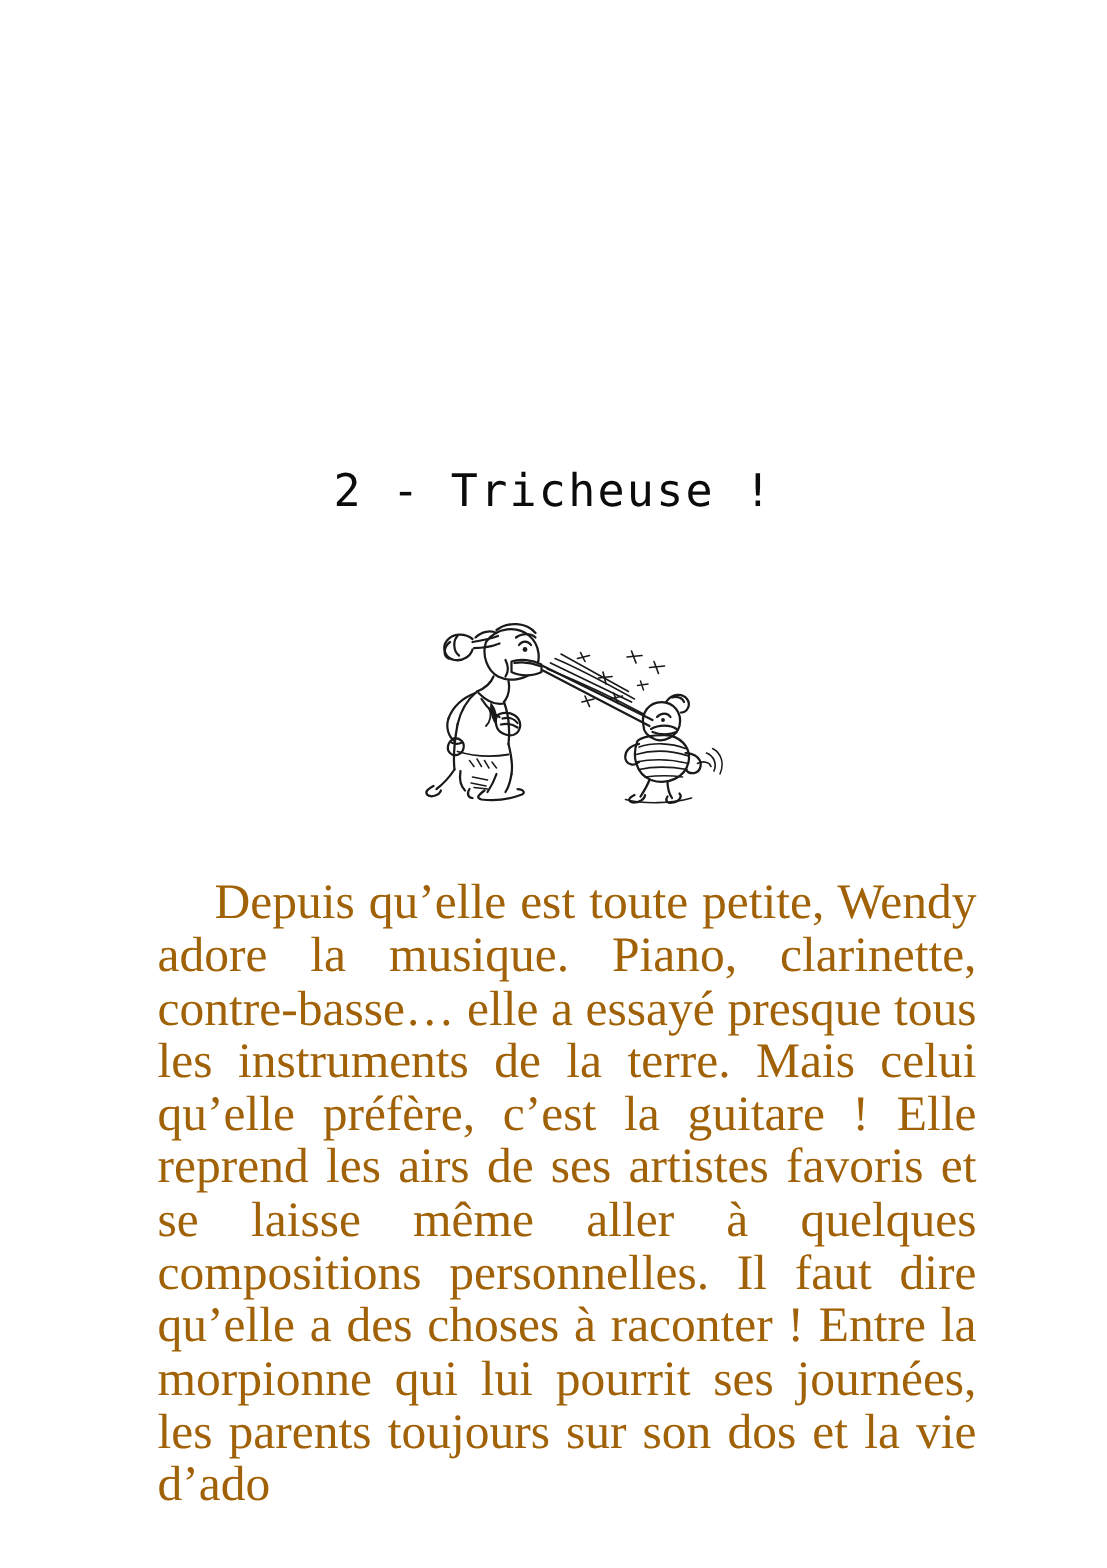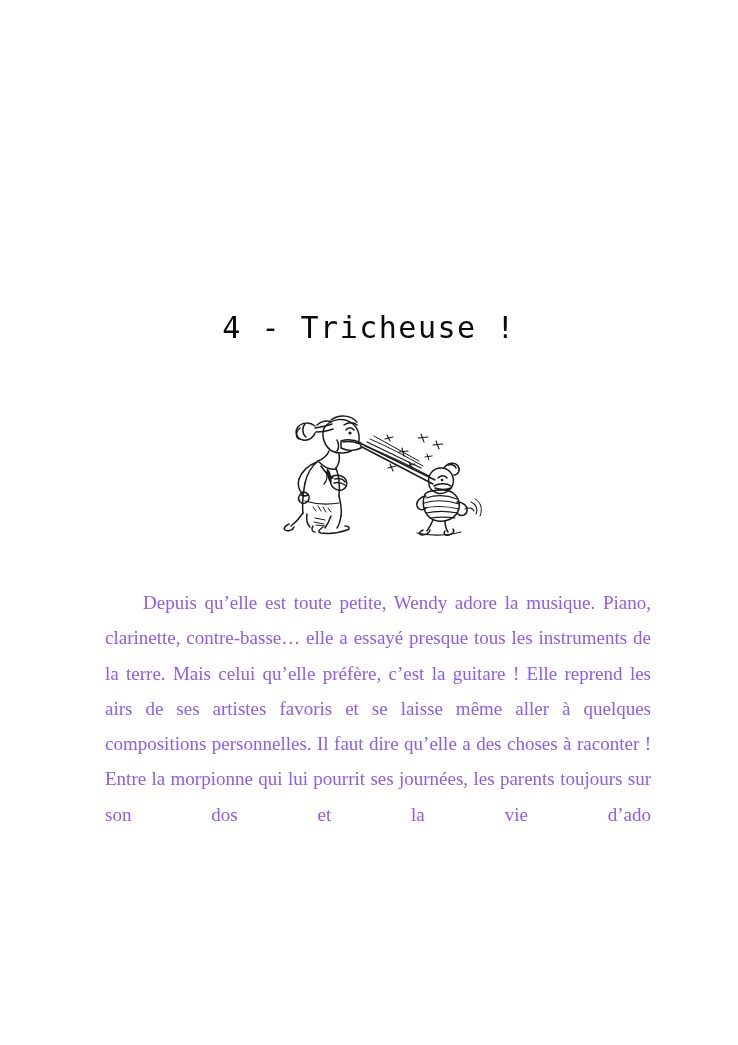--- a/index.html
+++ b/index.html
@@ -50,44 +50,44 @@
     width: 220px;
     height: 132px;
   }
 
   
   .body-text {
     position: absolute;
     left: 105px;
     top: 585px;
     width: 546px;
-    font-size: 19px;
+    font-size: 33px;
     line-height: 35.3px;
     text-align: justify;
     text-justify: inter-word;
     hyphens: none;
-    color: #8b5cf6;
+    color: #a16207;
   }
   .body-text p {
     margin: 0;
     text-indent: 38px;
   }
   
   .body-text p::after {
     content: "";
     display: inline-block;
     width: 100%;
   }
 </style>
 </head>
 <body>
 
 <div class="page">
 
-  <div class="chapter-title">4 - Tricheuse !</div>
+  <div class="chapter-title">2 - Tricheuse !</div>
 
   <div class="illustration-wrap">
     <svg viewBox="0 0 220 132" xmlns="http://www.w3.org/2000/svg" fill="none" stroke="#1a1a1a" stroke-width="1.5" stroke-linecap="round" stroke-linejoin="round">
 
       <path d="M55 22 C62 12 76 11 84 18 C91 24 92 35 87 41 C82 47 71 49 63 45
                C56 41 52 31 55 22 Z"></path>
 
       <path d="M48 19 C52 15 58 14 62 16"></path>
       <path d="M46 20 C41 16 33 16 29 21 C25 26 28 33 34 34 C40 35 45 31 46 27"></path>
       <path d="M31 22 C27 25 26 31 30 33"></path>

